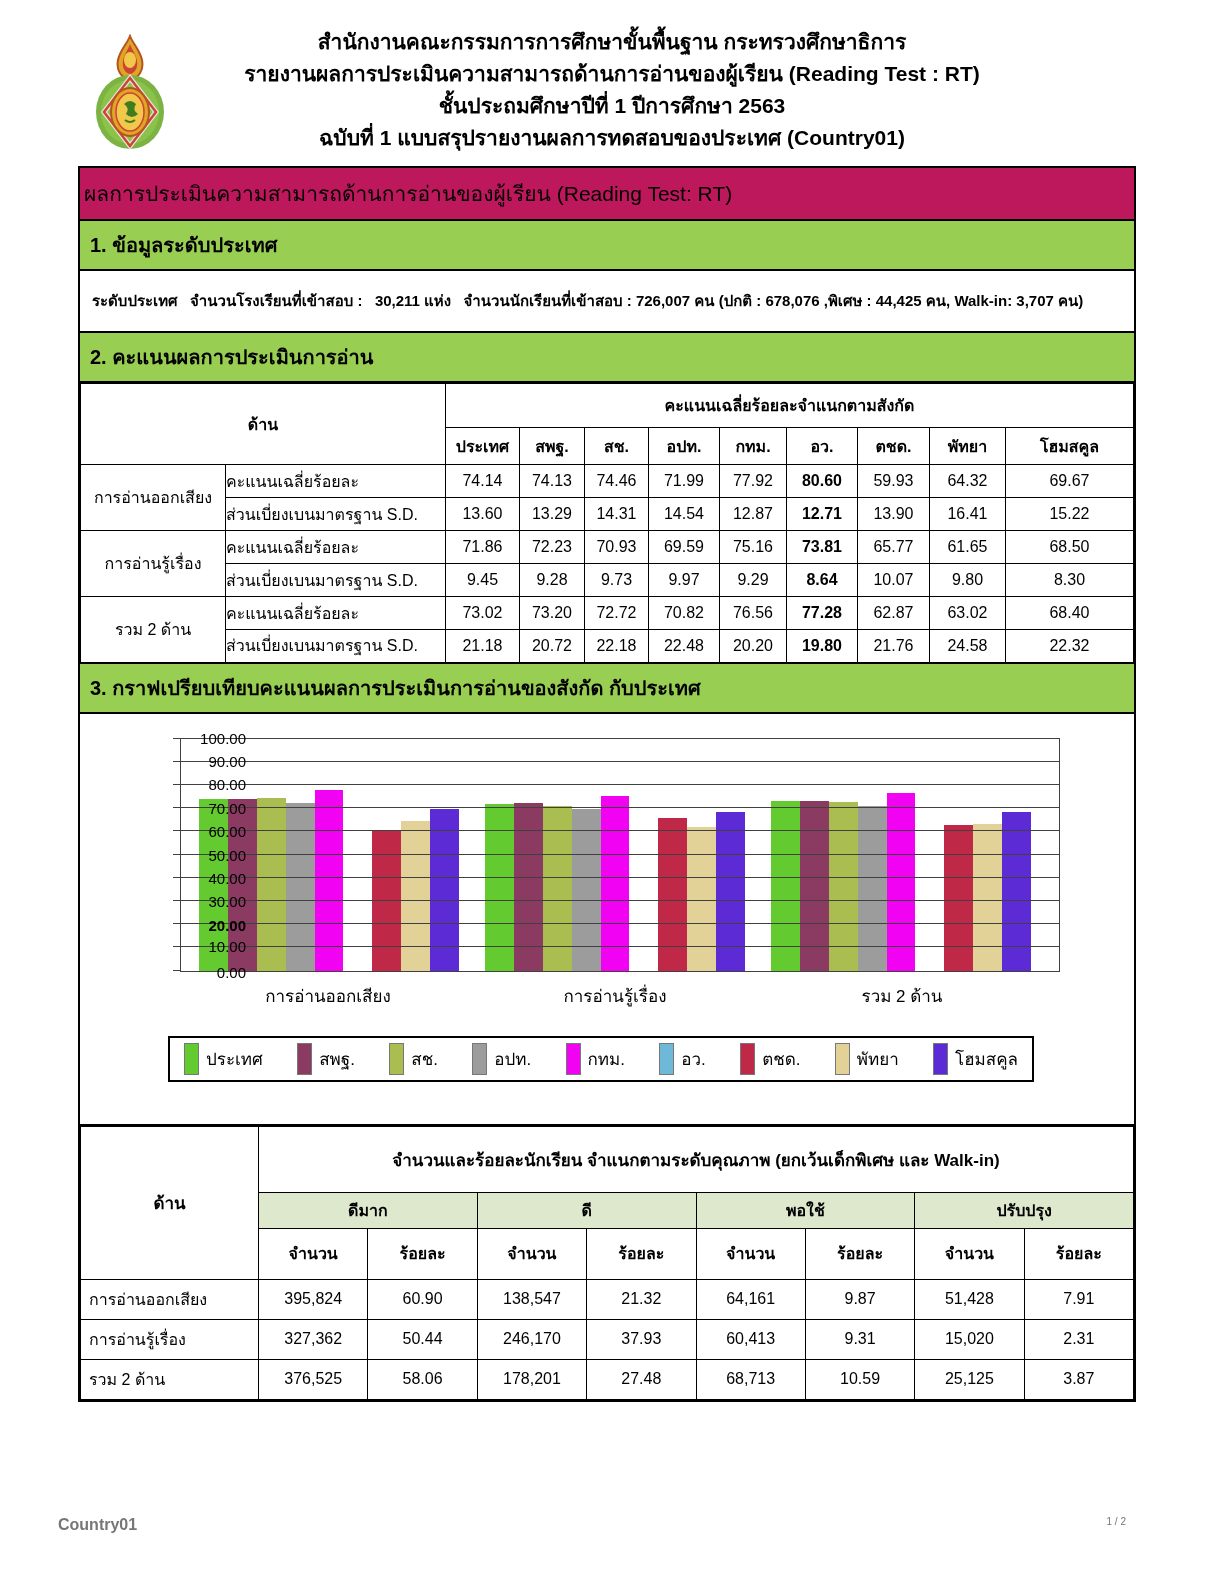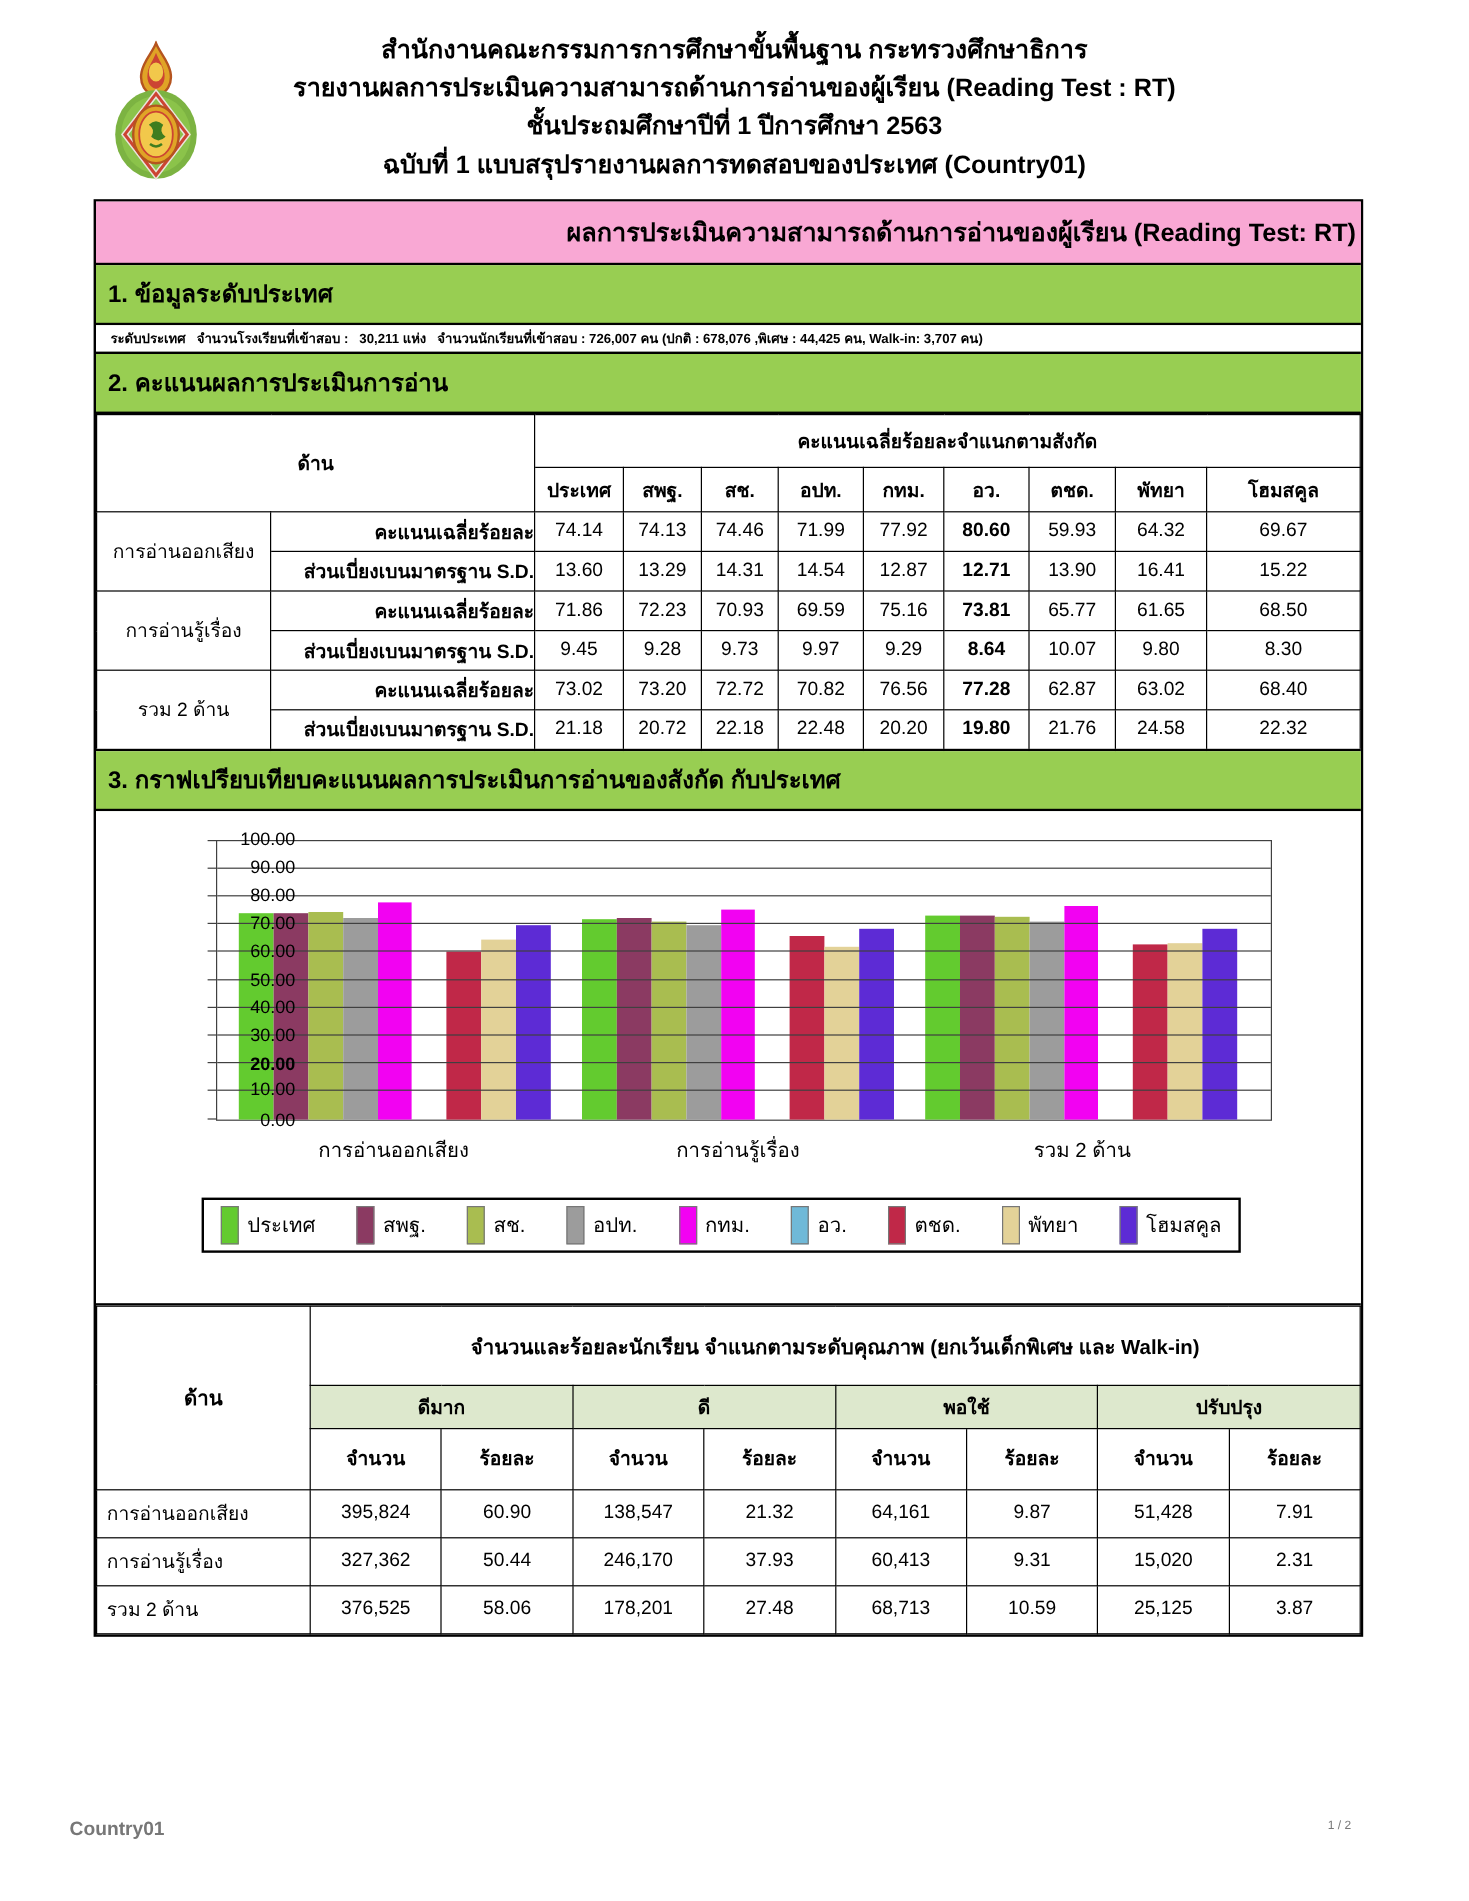--- a/index.html
+++ b/index.html
@@ -7,34 +7,34 @@
   .page { position:relative; width:1224px; height:1584px; background:#ffffff; overflow:hidden; }
 
   
   .doc-header { position:relative; padding-top:26px; height:156px; }
   .doc-header .logo { position:absolute; left:94px; top:34px; width:72px; height:118px; }
   .doc-header .title-lines { text-align:center; font-weight:bold; font-size:21px; line-height:32px; color:#000; }
 
   
   .content { position:absolute; left:78px; top:166px; width:1058px; border:2px solid #000; background:#fff; }
 
-  .banner { background:#f9a8d4; border-bottom:2px solid #000; text-align:right; font-weight:bold; font-size:21px; padding:9px 4px; }
+  .banner { background:#be185d; border-bottom:2px solid #000; text-align:left; font-weight:normal; font-size:21px; padding:9px 4px; }
   .section-bar { background:#98ce52; border-bottom:2px solid #000; font-weight:bold; font-size:20px; padding:8px 10px; }
-  .stats-row { background:#fff; border-bottom:2px solid #000; font-weight:bold; font-size:11px; padding:2px 12px; white-space:pre; }
+  .stats-row { background:#fff; border-bottom:2px solid #000; font-weight:bold; font-size:15px; padding:18px 12px; white-space:pre; }
 
   
   table { border-collapse:collapse; width:100%; table-layout:fixed; }
   td, th { border:1.5px solid #000; text-align:center; vertical-align:middle; font-size:16px; color:#000; font-weight:normal; }
   #score-table { border-bottom:2px solid #000; }
   #score-table th { font-weight:bold; }
   #score-table .hdr-group { height:44px; font-size:18px; }
   #score-table .hdr-cols td { height:37px; font-weight:bold; }
   #score-table .data-row td { height:33px; }
   #score-table td.bold-col { font-weight:bold; }
-  #score-table td.metric { text-align:right;font-weight:bold; }
+  #score-table td.metric { text-align:left; }
 
   #quality-table th { font-weight:bold; }
   #quality-table .q-top th { height:66px; font-size:17px; background:#fff; }
   #quality-table .q-levels td { height:36px; font-weight:bold; background:#dde8cd; }
   #quality-table .q-sub td { height:51px; font-weight:bold; }
   #quality-table .data-row td { height:40px; }
 
   
   .chart-area { position:relative; height:412px; background:#fff; border-bottom:2px solid #000; }
   .chart-canvas { position:absolute; left:0; top:0; right:0; height:300px; }

